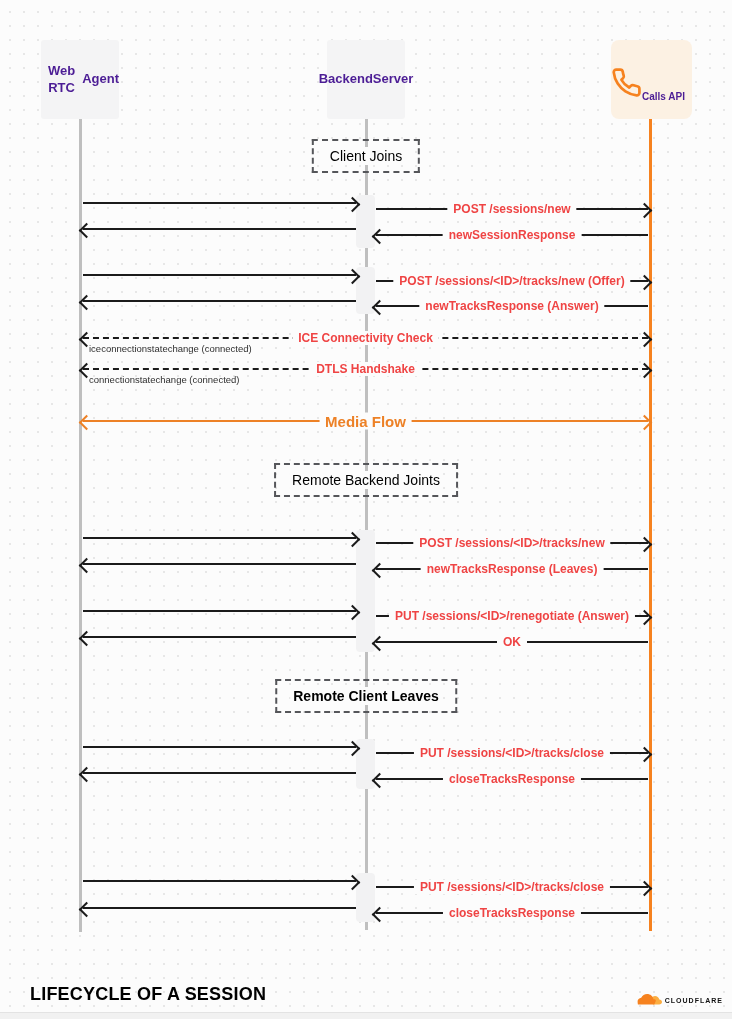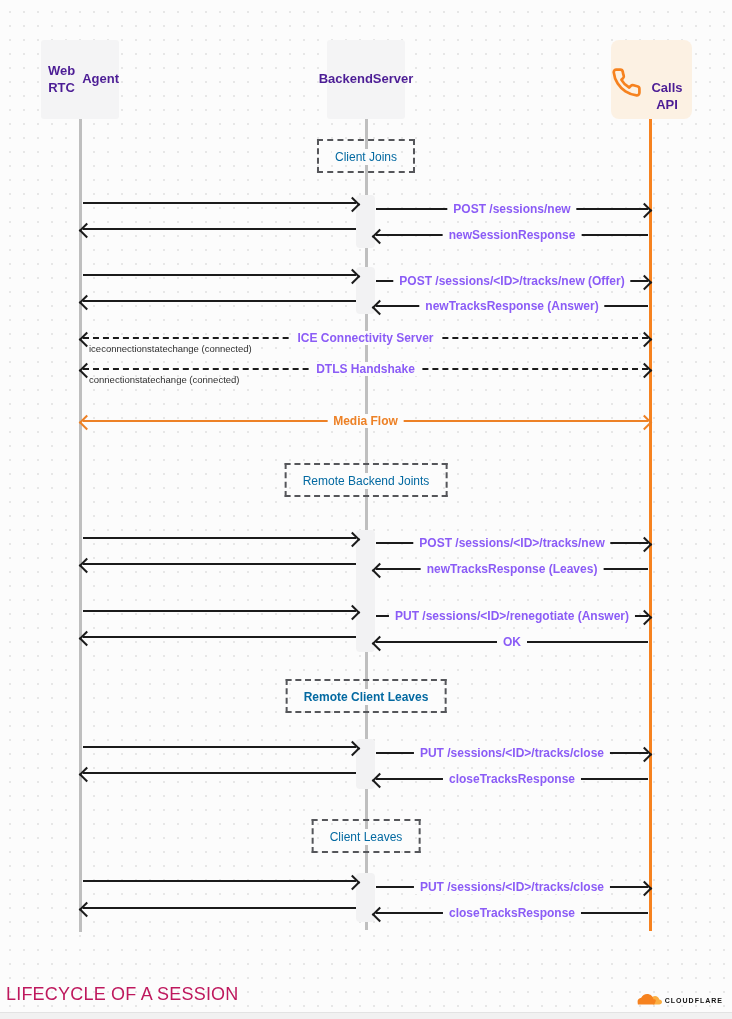--- a/index.html
+++ b/index.html
@@ -12,48 +12,48 @@
 
   
   .participant{position:absolute;top:40px;height:79px;display:flex;flex-direction:row;
     align-items:center;justify-content:center;text-align:center;
     font-weight:bold;font-size:13px;line-height:1.3;color:#4c1d95;z-index:5}
   .p-plain{background:#F4F4F5;border-radius:3px}
   .p-left{left:41px;width:78px}
   .p-mid{left:327px;width:78px}
   .p-right{left:611px;width:81px;background:#FCF1E3;border-radius:8px;
     justify-content:flex-start;padding-top:11px;box-sizing:border-box}
-  .p-right .p-label{margin-top:23px;font-size:13px}
+  .p-right .p-label{margin-top:23px;font-size:10px}
 
   
   .lifeline{position:absolute;width:2.5px;z-index:1}
   .activation{position:absolute;left:356px;width:19px;background:#F2F2F3;border-radius:4px;z-index:2}
 
   
   .section{position:absolute;left:366px;transform:translateX(-50%);
     border:2px dashed #55565A;padding:6px 13px;white-space:nowrap;z-index:3}
-  .section-label{font-size:12px;color:#0369a1;background:#FCFCFC;padding:1px 3px}
+  .section-label{font-size:14px;color:#000000;background:#FCFCFC;padding:1px 3px}
 
   
   .msg{position:absolute;height:3px;z-index:4}
   .msg-line{position:absolute;left:1px;right:1px;top:0;border-top:2.5px solid #1B1B1B}
   .head{position:absolute;width:9px;height:9px;border-top:2.5px solid #1B1B1B;
     border-right:2.5px solid #1B1B1B;top:-3.5px}
   .head-r{right:-1px;transform:rotate(45deg)}
   .head-l{left:-1px;transform:rotate(-135deg)}
   .msg-label{position:absolute;left:50%;top:1px;transform:translate(-50%,-50%);
     background:#FCFCFC;padding:0 6px;font-weight:bold;font-size:12px;
-    color:#8b5cf6;white-space:nowrap}
+    color:#ef4444;white-space:nowrap}
   .msg.accent .msg-line,.msg.accent .head{border-color:#ED8126}
-  .msg.accent .msg-label{color:#ED8126;font-size:12px}
+  .msg.accent .msg-label{color:#ED8126;font-size:15px}
   .msg-sub{position:absolute;left:7px;top:6px;font-size:9.5px;color:#2F2F2F;white-space:nowrap}
 
   
-  .footer-title{position:absolute;left:6px;top:984px;font-size:18px;font-weight:normal;
-    letter-spacing:.2px;color:#be185d;z-index:5}
+  .footer-title{position:absolute;left:30px;top:984px;font-size:18px;font-weight:bold;
+    letter-spacing:.2px;color:#000000;z-index:5}
   .brand{position:absolute;right:9px;top:991px;display:flex;align-items:center;gap:3px;z-index:5}
   .brand-name{font-size:7px;font-weight:bold;letter-spacing:1px;color:#111}
   .bottom-bar{position:absolute;left:0;right:0;bottom:0;height:6px;background:#F1F1F1;
     border-top:1px solid #E3E3E3;z-index:6}
 </style>
 </head>
 <body>
 
 <div id="canvas">
 
@@ -93,21 +93,20 @@
     <div class="lifeline" style="left: 365px; top: 119px; height: 811px; background: rgb(191, 191, 191);"></div>
     <div class="lifeline" style="left: 649px; top: 119px; height: 812px; background: rgb(246, 130, 31);"></div>
     <div class="activation" style="top: 195px; height: 53px;"></div>
     <div class="activation" style="top: 267px; height: 47px;"></div>
     <div class="activation" style="top: 530px; height: 122px;"></div>
     <div class="activation" style="top: 739px; height: 50px;"></div>
     <div class="activation" style="top: 873px; height: 49px;"></div>
     <div class="section" style="top: 139px;"><span class="section-label">Client Joins</span></div>
     <div class="section" style="top: 463px;"><span class="section-label">Remote Backend Joints</span></div>
     <div class="section" style="top: 679px; font-weight: bold;"><span class="section-label">Remote Client Leaves</span></div>
-    <div class="section" style="top: 819px;"><span class="section-label">Client Leaves</span></div>
     <div class="msg" style="left: 82px; top: 202px; width: 275px;">
       <div class="msg-line"></div>
       <span class="head head-r"></span>
     </div>
     <div class="msg" style="left: 375px; top: 208px; width: 274px;">
       <div class="msg-line"></div>
       <span class="head head-r"></span>
       <span class="msg-label">POST /sessions/new</span>
     </div>
     <div class="msg" style="left: 82px; top: 228px; width: 275px;">
@@ -134,21 +133,21 @@
     </div>
     <div class="msg" style="left: 375px; top: 305px; width: 274px;">
       <div class="msg-line"></div>
       <span class="head head-l"></span>
       <span class="msg-label">newTracksResponse (Answer)</span>
     </div>
     <div class="msg" style="left: 82px; top: 337px; width: 567px;">
       <div class="msg-line" style="border-top-style: dashed;"></div>
       <span class="head head-r"></span>
       <span class="head head-l"></span>
-      <span class="msg-label">ICE Connectivity Server</span>
+      <span class="msg-label">ICE Connectivity Check</span>
       <div class="msg-sub">iceconnectionstatechange (connected)</div>
     </div>
     <div class="msg" style="left: 82px; top: 368px; width: 567px;">
       <div class="msg-line" style="border-top-style: dashed;"></div>
       <span class="head head-r"></span>
       <span class="head head-l"></span>
       <span class="msg-label">DTLS Handshake</span>
       <div class="msg-sub">connectionstatechange (connected)</div>
     </div>
     <div class="msg accent" style="left: 82px; top: 420px; width: 567px;">

